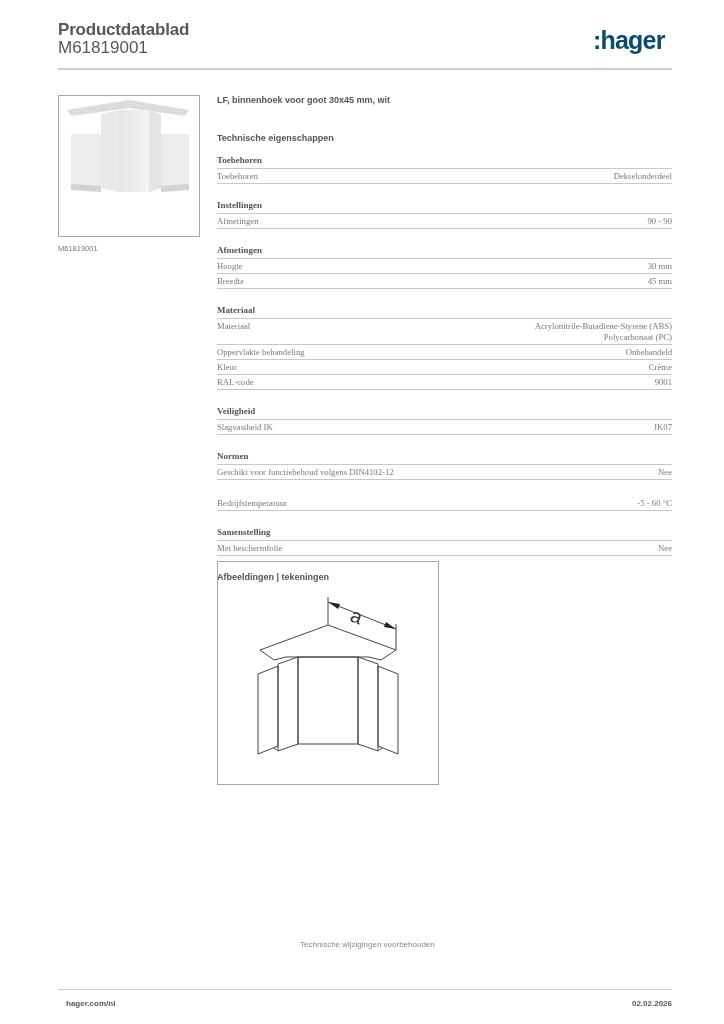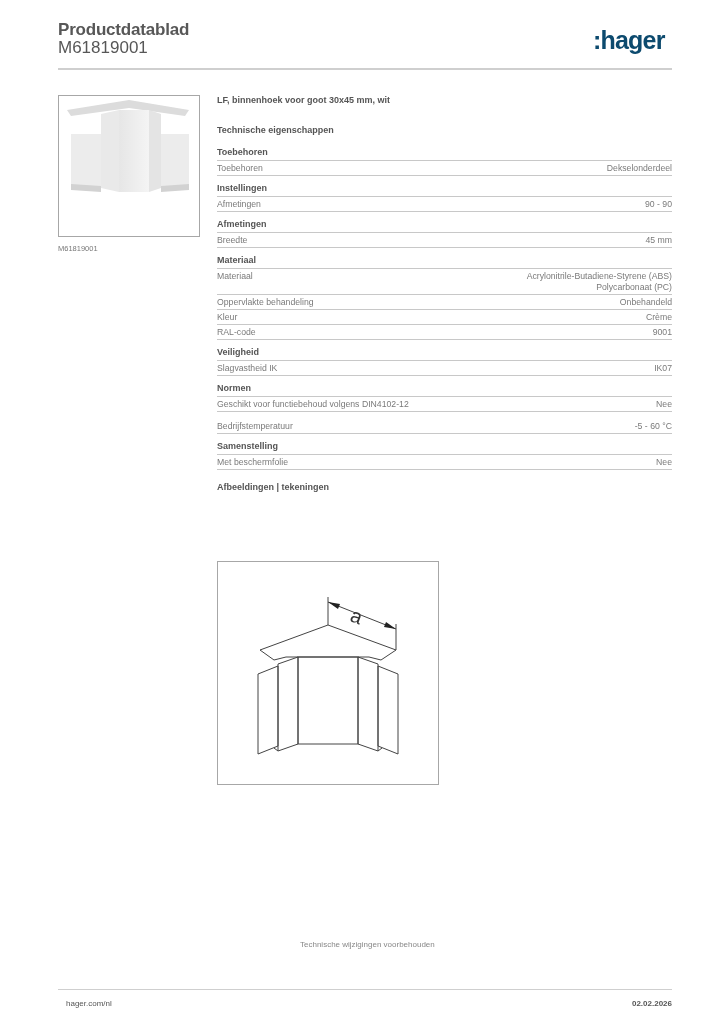--- a/index.html
+++ b/index.html
@@ -5,29 +5,29 @@
   html,body{margin:0;padding:0;background:#fff;}
   body{width:724px;height:1024px;position:relative;font-family:"Liberation Sans",sans-serif;color:#555;overflow:hidden;}
   .hdr-title{position:absolute;left:58px;top:20px;font-size:17px;font-weight:bold;color:#575757;letter-spacing:-0.2px;}
   .hdr-code{position:absolute;left:58px;top:38px;font-size:17px;color:#575757;}
   .logo{position:absolute;left:593px;top:26px;font-size:25px;font-weight:bold;color:#0c4a6e;letter-spacing:-0.8px;}
   .hdr-rule{position:absolute;left:58px;top:68px;width:614px;height:2px;background:#cfcfcf;}
   .photo{position:absolute;left:58px;top:95px;width:142px;height:142px;border:1px solid #a7a7a7;box-sizing:border-box;background:#fff;}
   .photo-cap{position:absolute;left:58px;top:244px;font-size:7.5px;color:#777;}
   .right{position:absolute;left:217px;top:95px;width:455px;}
   .prod-title{font-size:9px;font-weight:bold;color:#555;height:30px;}
-  .tech-title{font-size:9px;font-weight:bold;color:#555;margin-top:0;height:22px;}
-  .group{margin-bottom:7px;}
+  .tech-title{font-size:9px;font-weight:bold;color:#555;margin-top:8px;height:22px;}
+  .group{margin-bottom:16px;font-family:Liberation Serif, serif;}
   .g-head{font-size:9px;font-weight:bold;color:#555;border-bottom:1px solid #c8c8c8;padding-bottom:1px;height:12px;}
   .row{display:flex;justify-content:space-between;font-size:8.7px;color:#7a7a7a;border-bottom:1px solid #c8c8c8;padding:2px 0 1px 0;line-height:11px;}
   .row .val{text-align:right;}
   .fig-title{font-size:9px;font-weight:bold;color:#555;margin-top:12px;}
   .figure{position:absolute;left:217px;top:561px;width:222px;height:224px;border:1px solid #a7a7a7;box-sizing:border-box;}
   .ftr-rule{position:absolute;left:58px;top:989px;width:614px;height:1px;background:#cfcfcf;}
-  .ftr-left{position:absolute;left:58px;top:999px;font-size:8px;font-weight:normal;color:#555;padding-left:8px;}
+  .ftr-left{position:absolute;left:58px;top:999px;font-size:8px;font-weight:bold;color:#555;padding-left:8px;}
   .ftr-mid{position:absolute;left:300px;top:940px;font-size:8px;color:#888;}
   .ftr-right{position:absolute;right:52px;top:999px;font-size:8px;font-weight:bold;color:#555;margin-left:40px;}
 </style>
 </head>
 <body>
 
 <div class="hdr-title">Productdatablad</div>
 <div class="hdr-code">M61819001</div>
 <div class="logo">:hager</div>
 <div class="hdr-rule"></div>
@@ -67,20 +67,24 @@
   <div class="group">
     <div class="g-head">Instellingen</div>
     <div class="row">
         <span>Afmetingen</span>
         <span class="val">90 - 90</span>
       </div>
   </div>
 
   <div class="group">
     <div class="g-head">Afmetingen</div>
+    <div class="row">
+        <span>Hoogte</span>
+        <span class="val">30 mm</span>
+      </div>
     <div class="row">
         <span>Breedte</span>
         <span class="val">45 mm</span>
       </div>
   </div>
 
   <div class="group">
     <div class="g-head">Materiaal</div>
     <div class="row">
         <span>Materiaal</span>

